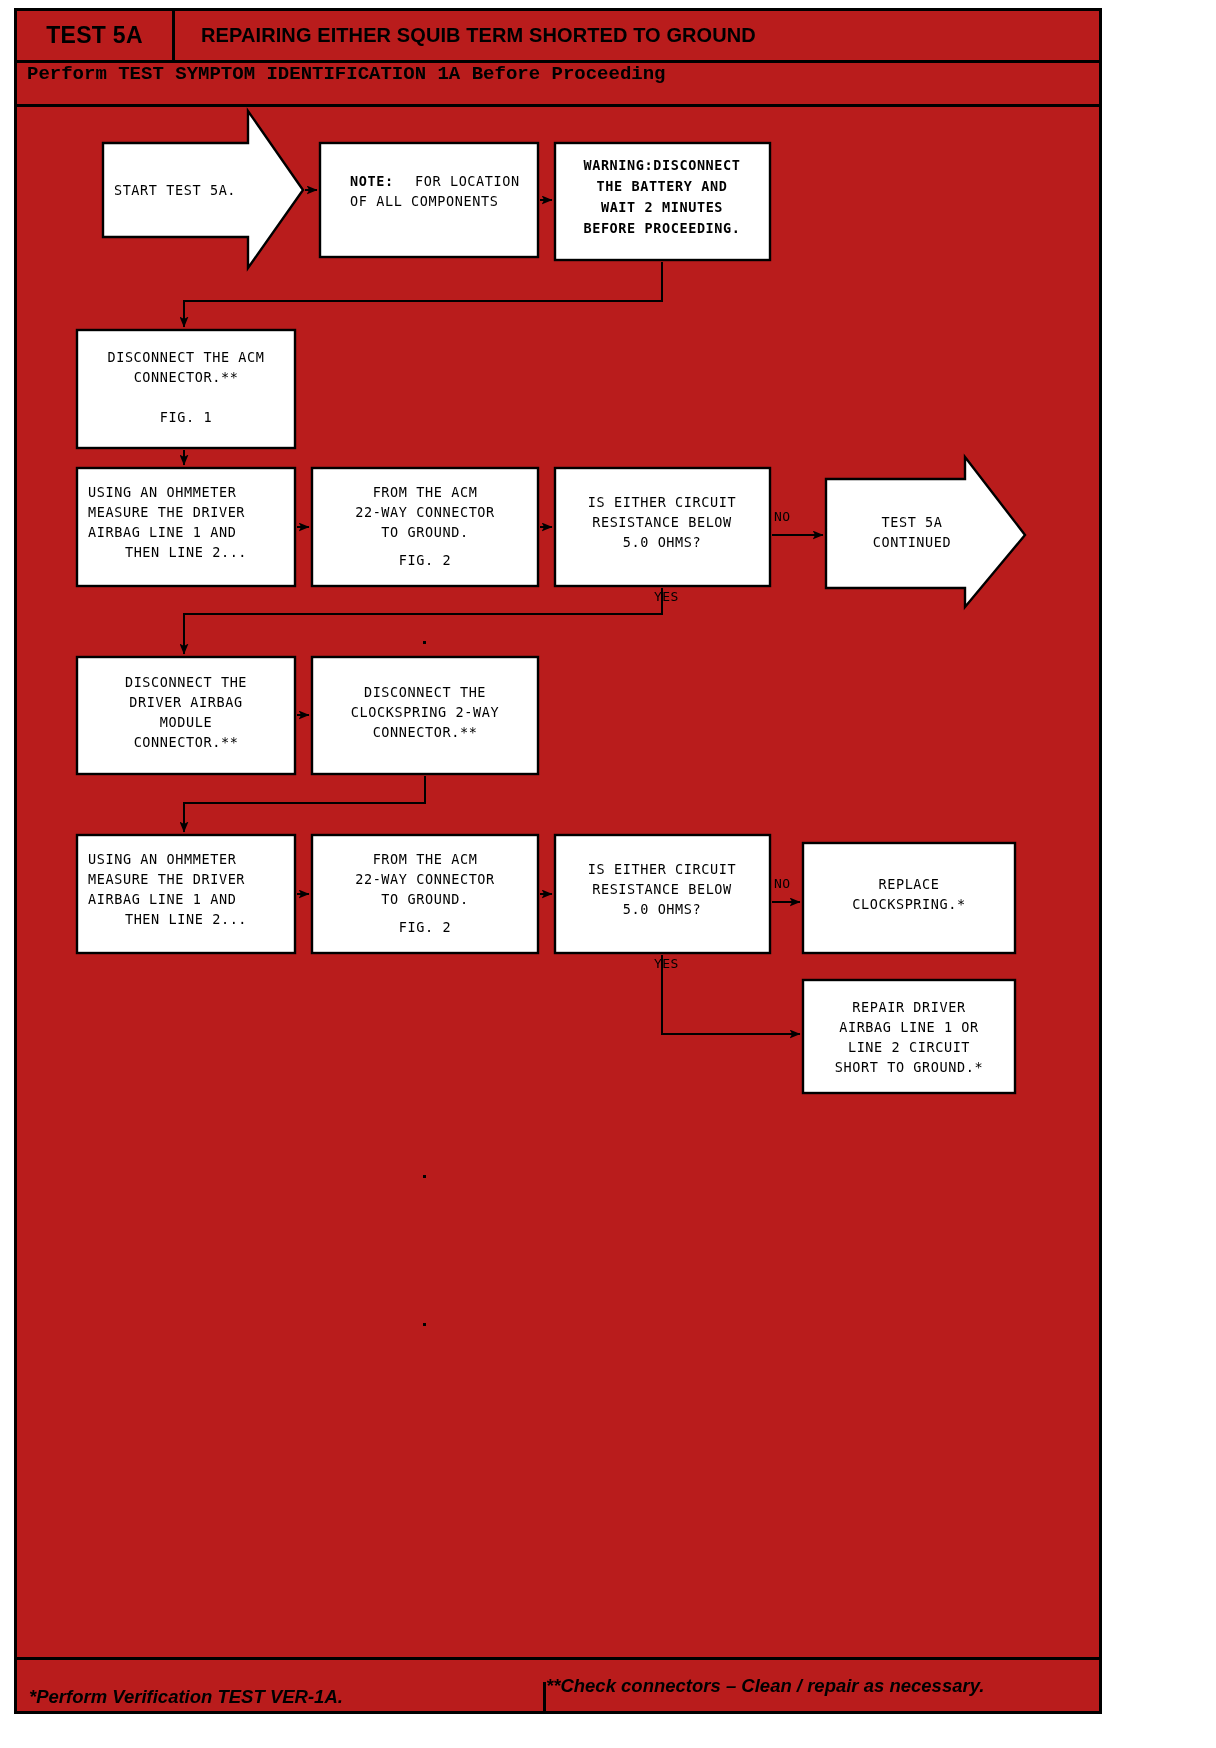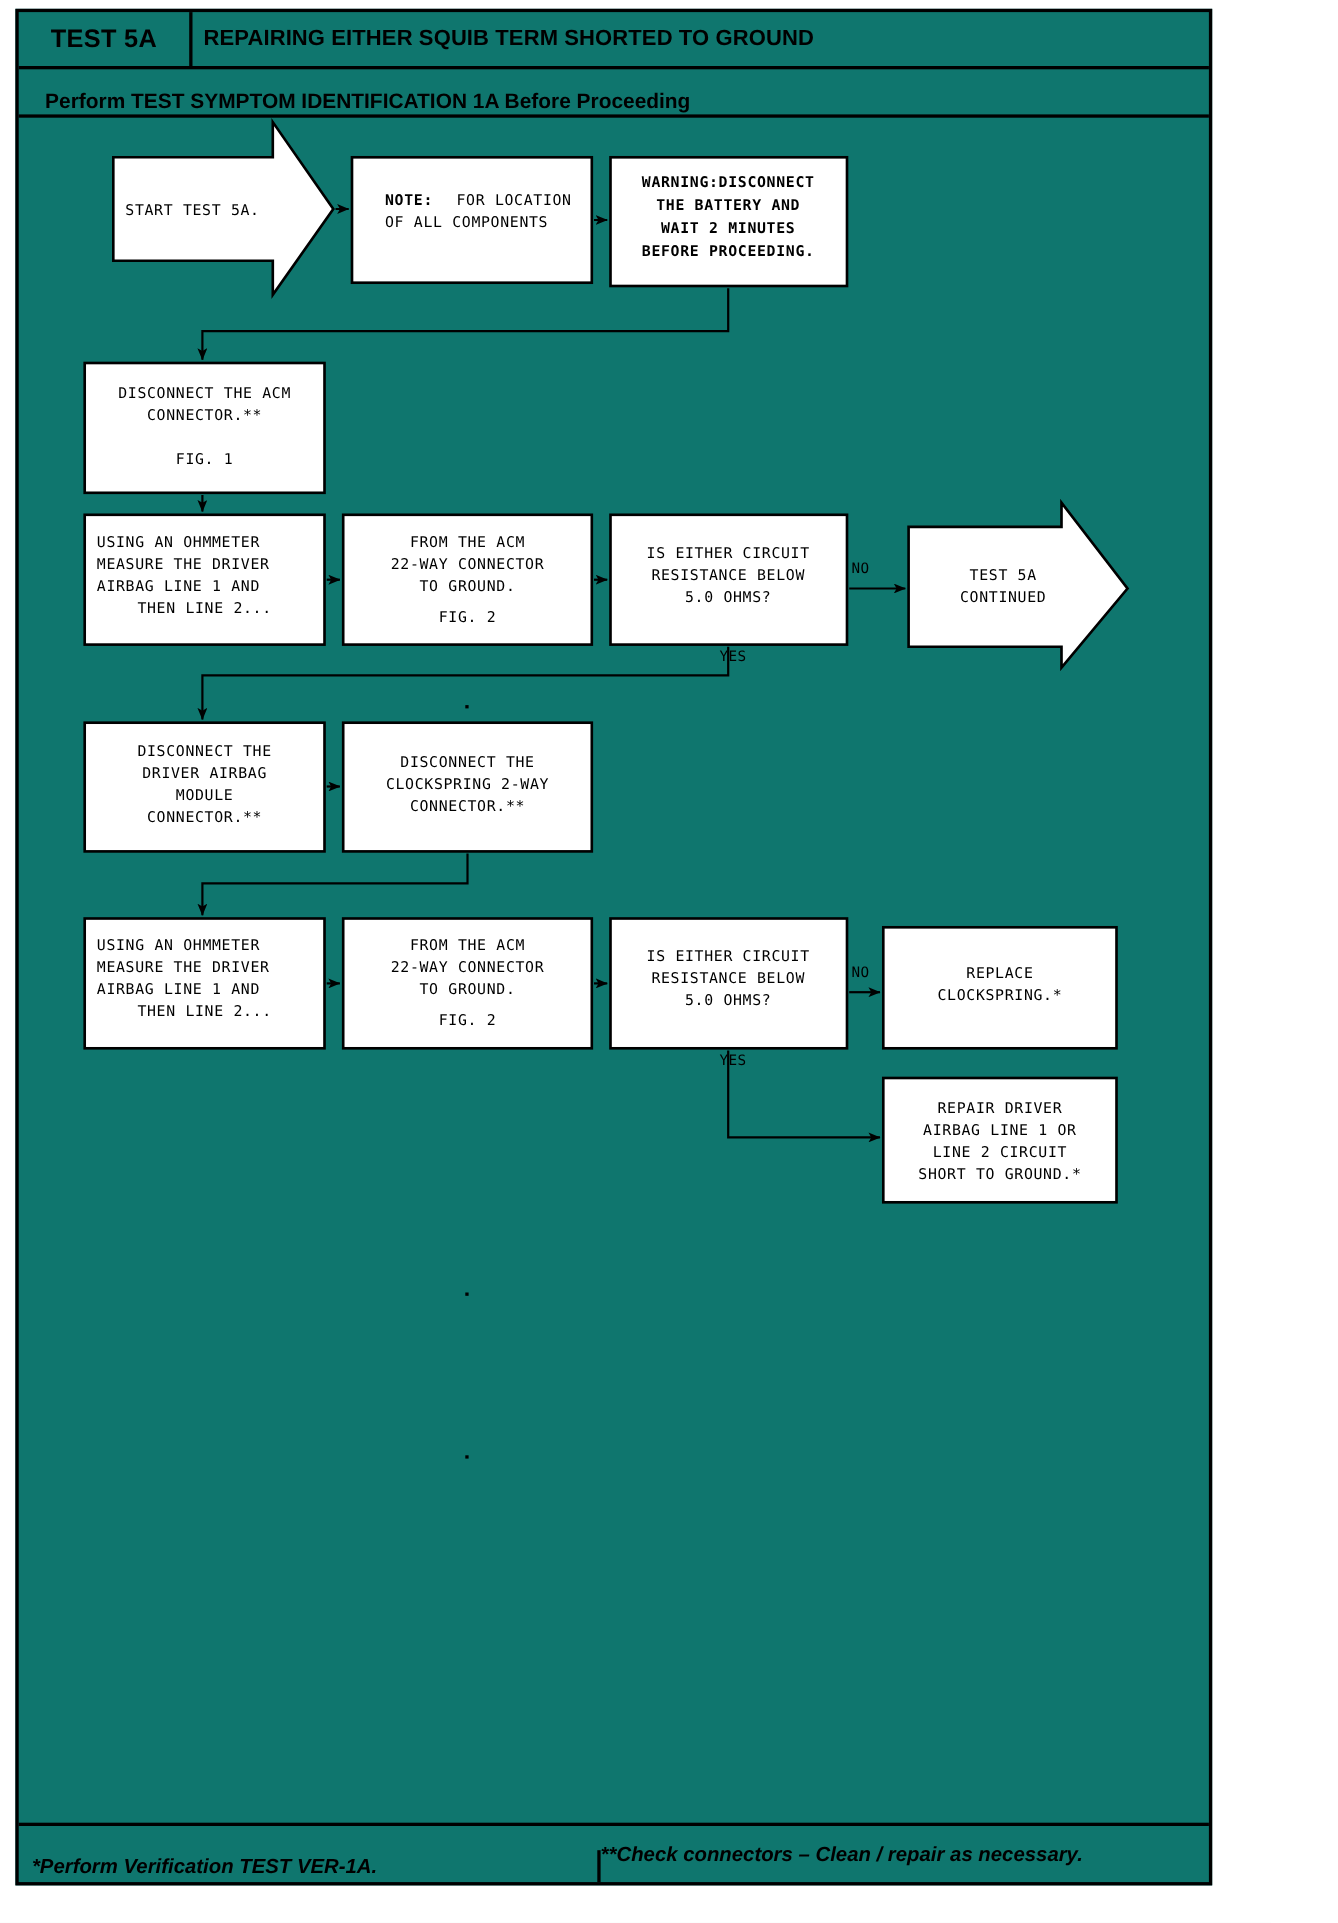--- a/index.html
+++ b/index.html
@@ -19,21 +19,21 @@
   }
   
   #doc-frame {
     position: absolute;
     left: 14px;
     top: 8px;
     width: 1088px;
     height: 1706px;
     border: 3px solid #000;
     box-sizing: border-box;
-    background: #0f766e;
+    background: #b91c1c;
   }
   
   #header-row {
     position: absolute;
     left: 0;
     top: 0;
     width: 100%;
     height: 52px;
     box-sizing: border-box;
     border-bottom: 3px solid #000;
@@ -51,41 +51,42 @@
   #test-id-label {
     font-size: 23px;
     font-weight: bold;
     letter-spacing: 0.3px;
     color: #000;
   }
   #header-title-cell {
     flex: 1;
     display: flex;
     align-items: center;
-    padding-left: 10px;
+    padding-left: 26px;
     box-sizing: border-box;
   }
   #header-title {
     font-size: 20px;
     font-weight: bold;
     letter-spacing: 0.1px;
     color: #000;
   }
   
   #subheader-row {
     position: absolute;
     left: 0;
     top: 52px;
     width: 100%;
     height: 44px;
     box-sizing: border-box;
     border-bottom: 3px solid #000;
     display: flex;
-    align-items: flex-end;
-    padding-left: 24px;
+    align-items: flex-start;
+    padding-left: 10px;
+    font-family: Liberation Mono, monospace;
   }
   #subheader-text {
     font-size: 19px;
     font-weight: bold;
     color: #000;
   }
   
   #diagram-area {
     position: absolute;
     left: 0;

